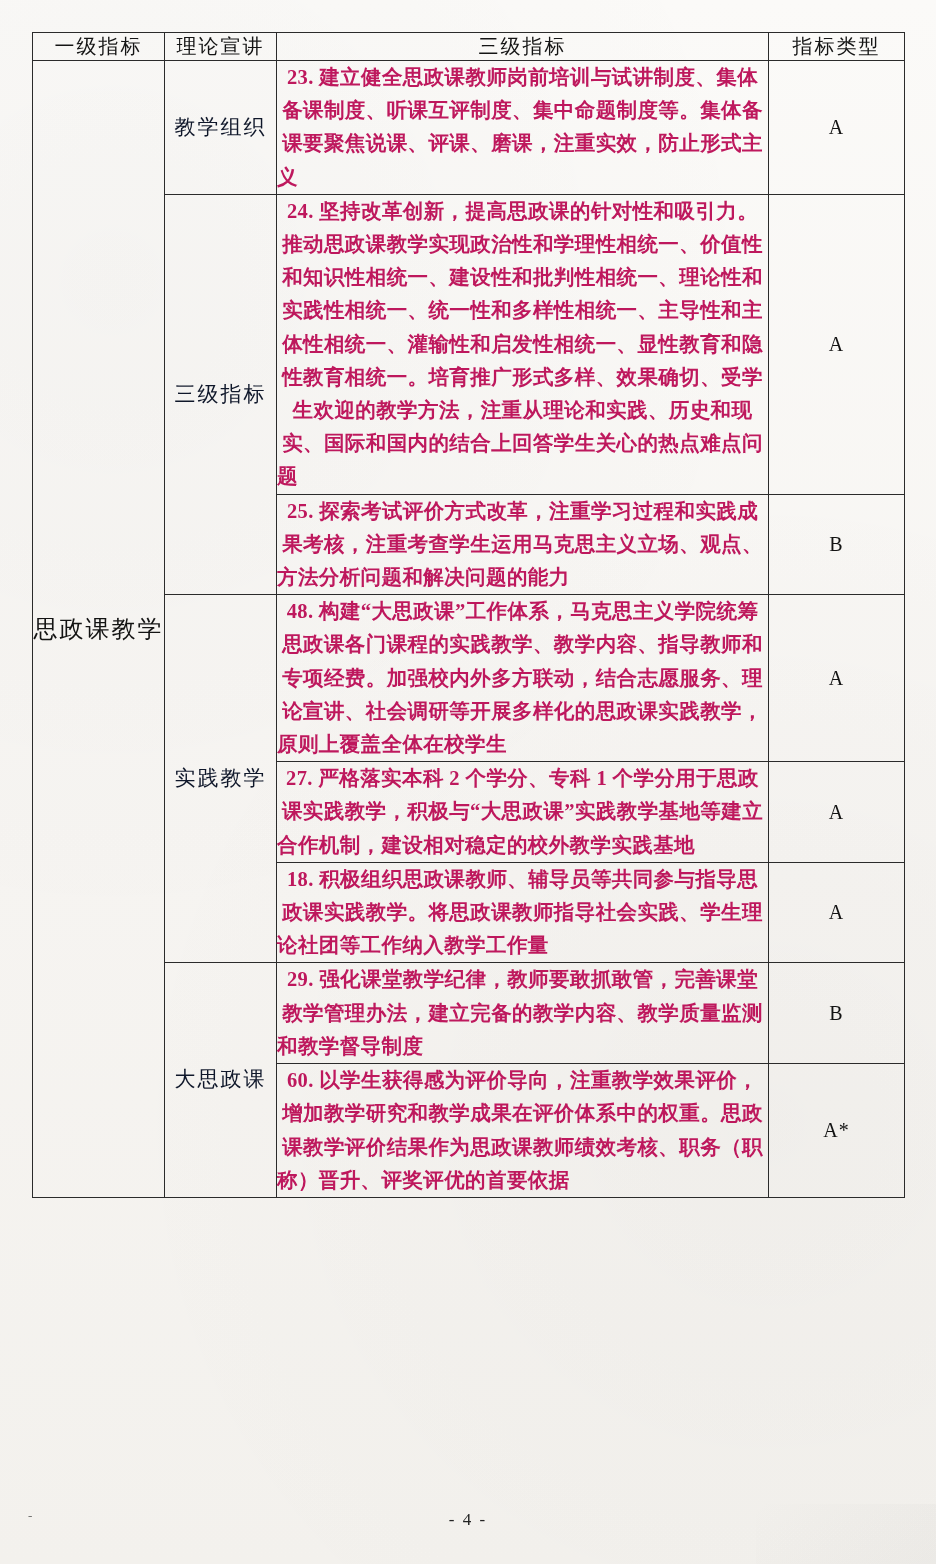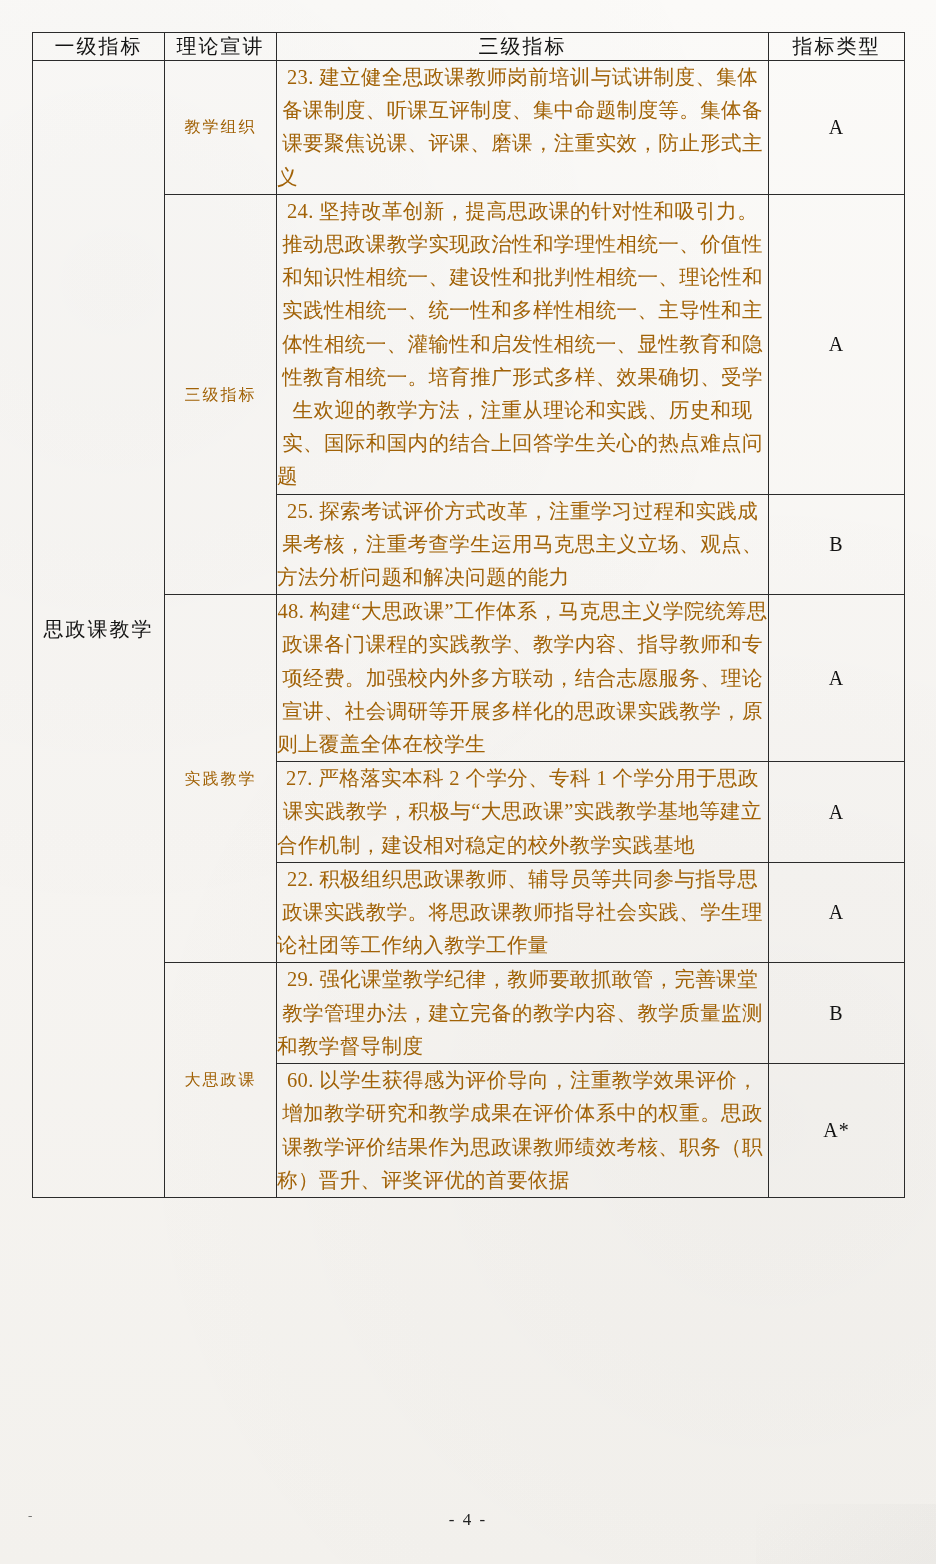--- a/index.html
+++ b/index.html
@@ -56,43 +56,44 @@
     font-weight: 400;
     color: #141414;
   }
   .col-l1 { width: 132px; }
   .col-l2 { width: 112px; }
   .col-l3 { width: 492px; }
   .col-type { width: 136px; }
 
   .cat-cell {
     text-align: center;
-    font-size: 20px;
+    font-size: 24px;
     letter-spacing: 2px;
     line-height: 1.5;
     color: #131313;
     padding: 0 6px;
   }
   .sub-cell {
     text-align: center;
-    font-size: 16px;
+    font-size: 21px;
     letter-spacing: 2px;
     line-height: 1.5;
-    color: #a16207;
+    color: #0f172a;
     padding: 0 4px;
   }
   .desc-cell {
     font-size: 20.5px;
     line-height: 1.62;
     letter-spacing: 0.4px;
     text-align: justify;
     text-align-last: left;
     padding: 9px 12px 9px 13px;
-    color: #a16207;
+    color: #be185d;
     vertical-align: top;
+    font-weight: bold;
   }
   .type-cell {
     text-align: center;
     font-size: 20px;
     letter-spacing: 1px;
     color: #131313;
   }
   .footer {
     position: absolute;
     left: 0;
@@ -164,21 +165,21 @@
         <td class="desc-cell">48. 构建“大思政课”工作体系，马克思主义学院统筹思政课各门课程的实践教学、教学内容、指导教师和专项经费。加强校内外多方联动，结合志愿服务、理论宣讲、社会调研等开展多样化的思政课实践教学，原则上覆盖全体在校学生</td>
         <td class="type-cell">A</td>
       </tr>
 
       <tr>
         <td class="desc-cell">27. 严格落实本科 2 个学分、专科 1 个学分用于思政课实践教学，积极与“大思政课”实践教学基地等建立合作机制，建设相对稳定的校外教学实践基地</td>
         <td class="type-cell">A</td>
       </tr>
 
       <tr>
-        <td class="desc-cell">22. 积极组织思政课教师、辅导员等共同参与指导思政课实践教学。将思政课教师指导社会实践、学生理论社团等工作纳入教学工作量</td>
+        <td class="desc-cell">18. 积极组织思政课教师、辅导员等共同参与指导思政课实践教学。将思政课教师指导社会实践、学生理论社团等工作纳入教学工作量</td>
         <td class="type-cell">A</td>
       </tr>
 
       <tr>
         <td class="sub-cell" rowspan="2">大思政课</td>
         <td class="desc-cell">29. 强化课堂教学纪律，教师要敢抓敢管，完善课堂教学管理办法，建立完备的教学内容、教学质量监测和教学督导制度</td>
         <td class="type-cell">B</td>
       </tr>
 
       <tr>

